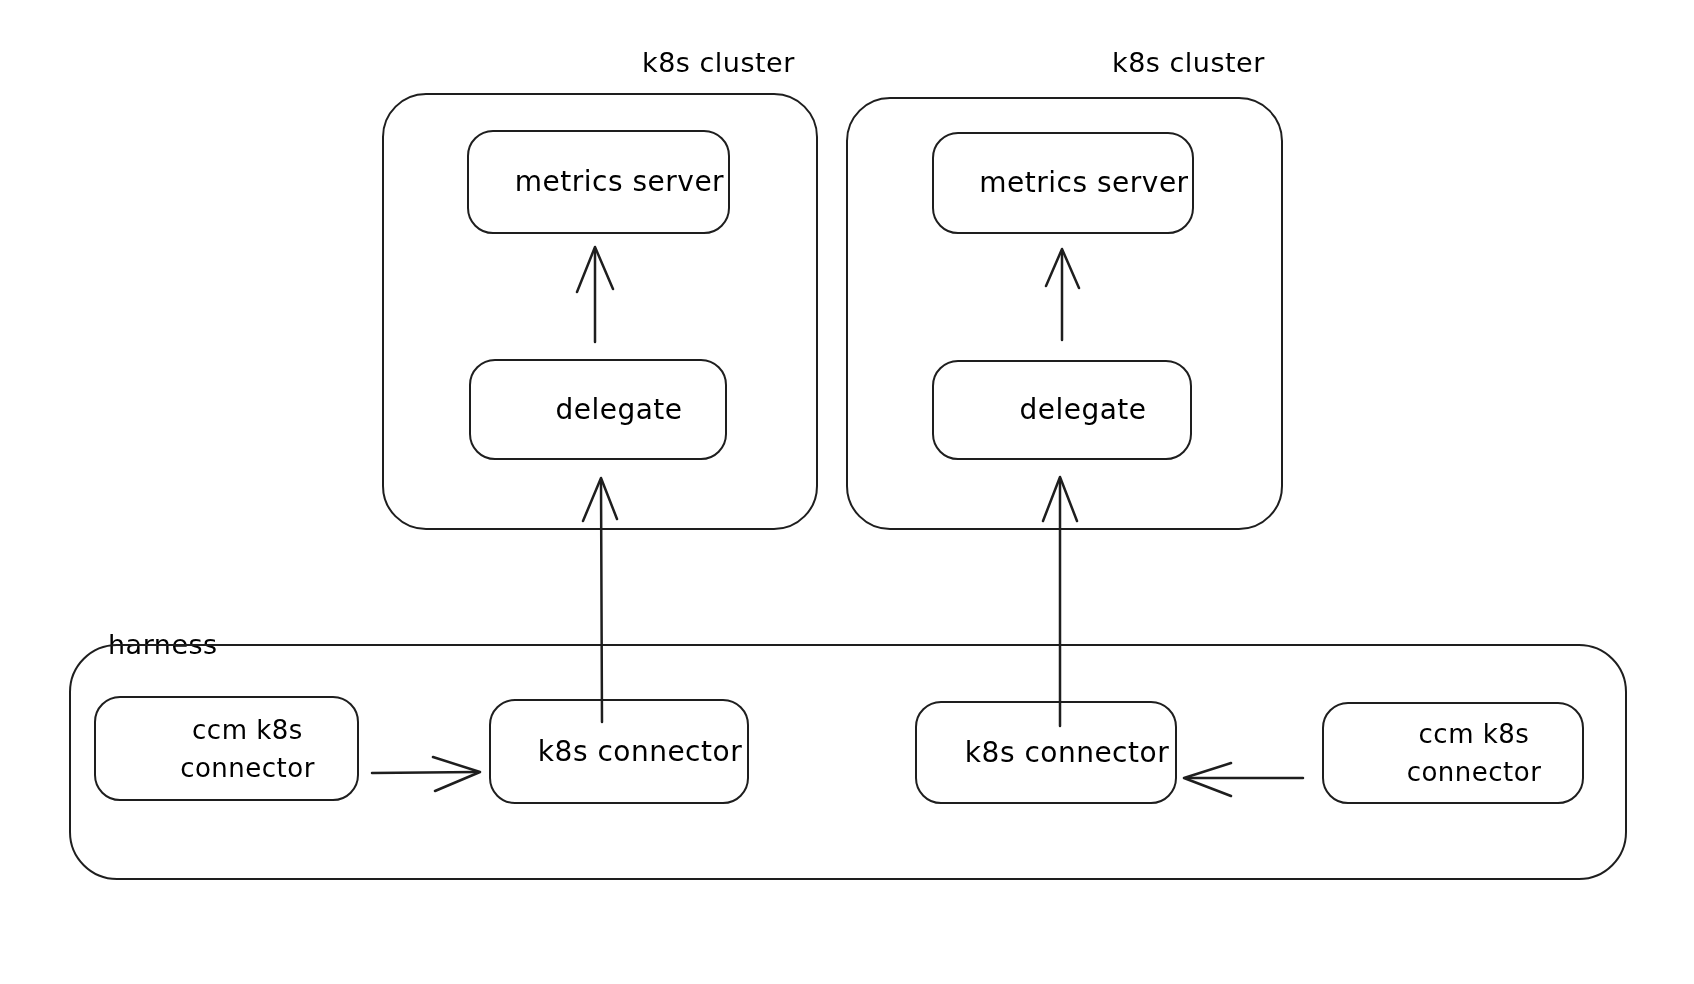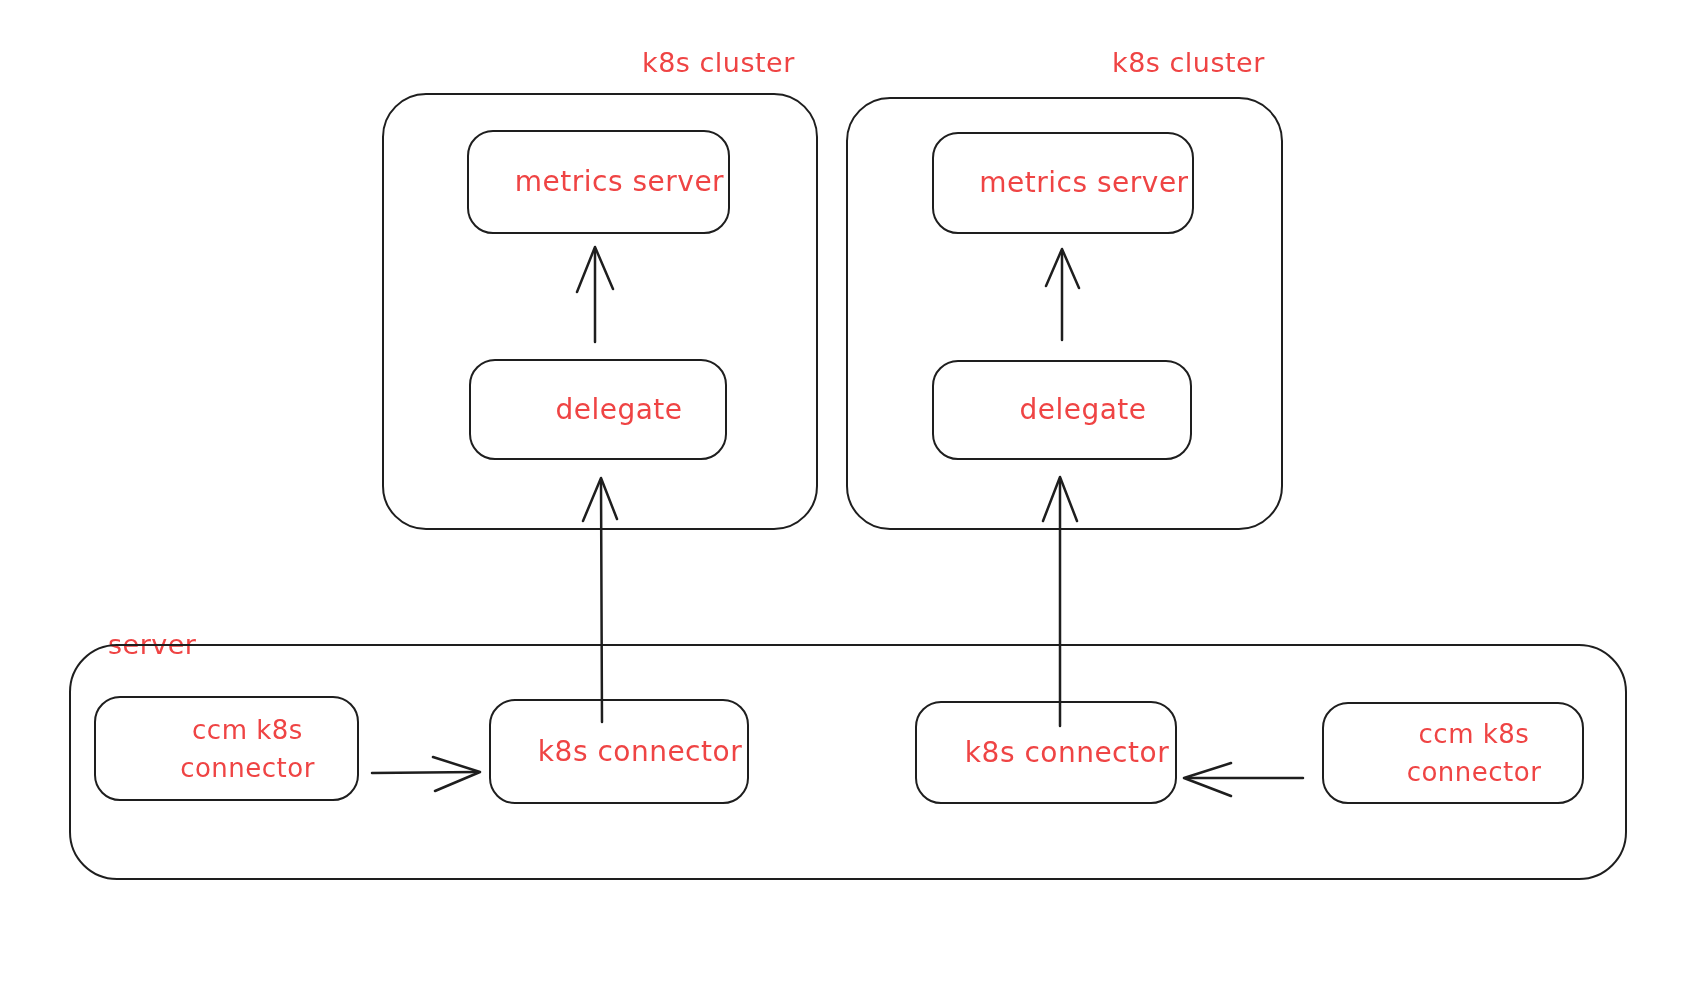--- a/index.html
+++ b/index.html
@@ -3,21 +3,21 @@
 <meta charset="utf-8">
 <style>
   html, body { margin: 0; padding: 0; background: #ffffff; }
   .canvas {
     position: relative;
     width: 1694px;
     height: 984px;
     background: #ffffff;
     overflow: hidden;
     font-family: "DejaVu Sans", sans-serif;
-    color: #ef4444;
+    color: #000000;
   }
   .box {
     position: absolute;
     border: 2.5px solid #1e1e1e;
     background: transparent;
     box-sizing: border-box;
   }
   .container-box { border-radius: 44px; }
   .node {
     border-radius: 26px;
@@ -71,21 +71,21 @@
 
   <div class="box container-box" style="left:846px; top:97px; width:437px; height:433px;">
     <div class="box node" style="left:84px; top:33px; width:262px; height:102px;">
       <span>metrics server</span>
     </div>
     <div class="box node" style="left:84px; top:261px; width:260px; height:100px;">
       <span>delegate</span>
     </div>
   </div>
 
-  <div class="tag" style="left:108px; top:629px;">server</div>
+  <div class="tag" style="left:108px; top:629px;">harness</div>
 
   <div class="box container-box" style="left:69px; top:644px; width:1558px; height:236px; border-radius:48px;">
     <div class="box node" style="left:23px; top:50px; width:265px; height:105px; font-size:26px;">
       <span style="display:inline-block; max-width:205px;">ccm k8s connector</span>
     </div>
     <div class="box node" style="left:418px; top:53px; width:260px; height:105px;">
       <span>k8s connector</span>
     </div>
     <div class="box node" style="left:844px; top:55px; width:262px; height:103px;">
       <span>k8s connector</span>

